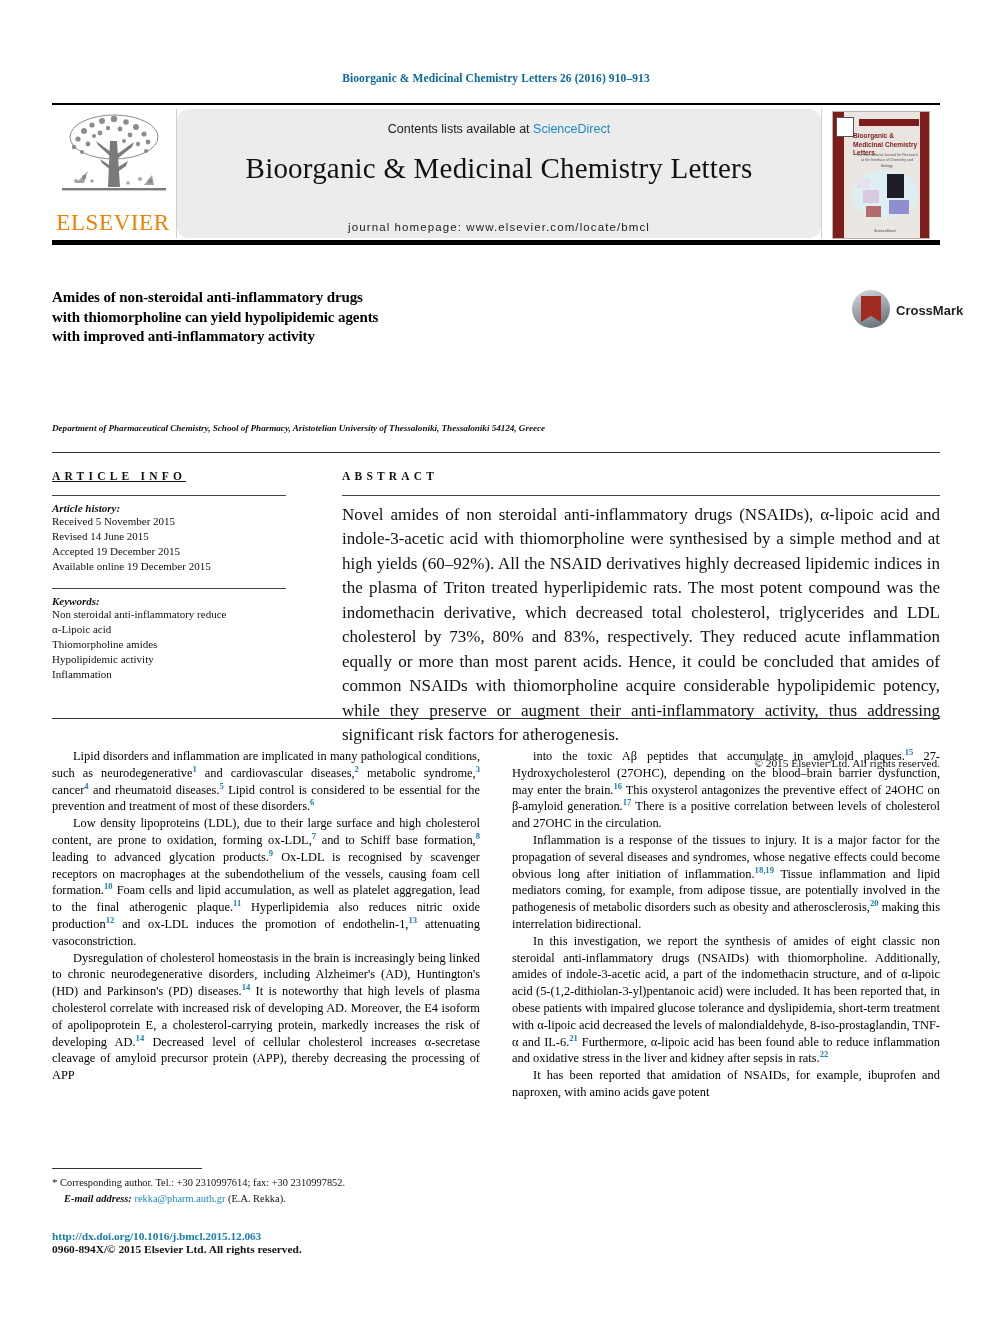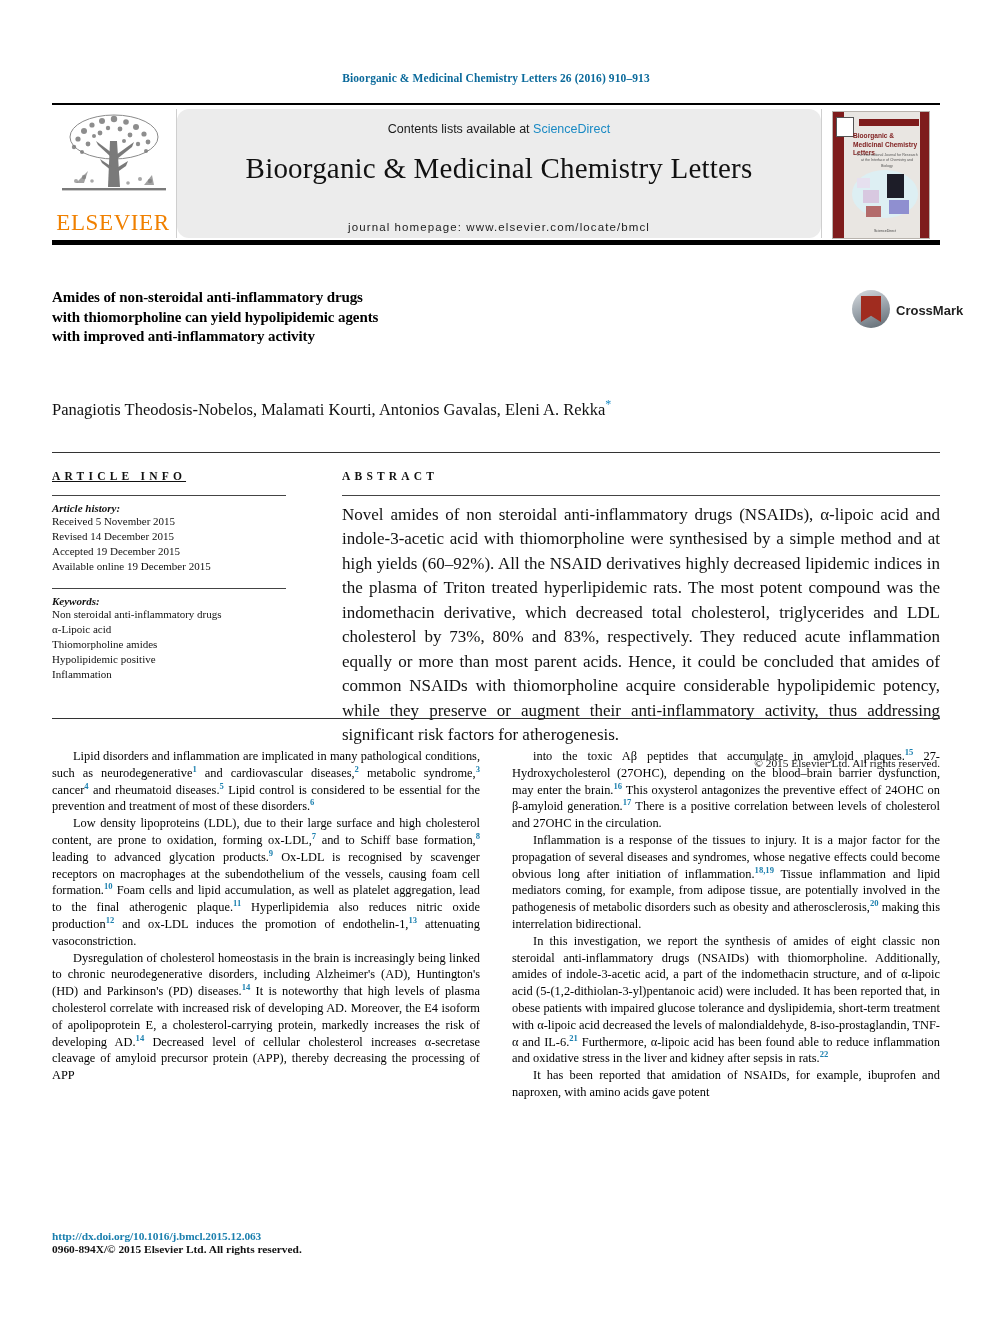--- a/index.html
+++ b/index.html
@@ -428,42 +428,40 @@
     <div>with improved anti-inflammatory activity</div>
   </div>
 
   <div class="crossmark">
     <div class="cm-badge">
       <div class="cm-book"></div>
     </div>
     <div class="cm-label">CrossMark</div>
   </div>
 
-  <div class="authors">
-    <span>Panagiotis Theodosis-Nobelos, Malamati Kourti, Antonios Gavalas, Eleni A. Rekka</span><span class="author-star">*</span>
-  </div>
+  <div class="affiliation">Department of Pharmaceutical Chemistry, School of Pharmacy, Aristotelian University of Thessaloniki, Thessaloniki 54124, Greece</div>
 
   <div class="headrule-top"></div>
   <div class="sect-head articleinfo-head">ARTICLE INFO</div>
   <div class="sect-head abstract-head">ABSTRACT</div>
 
   <div class="info-col">
     <div class="info-rule"></div>
     <div class="info-label">Article history:</div>
     <div class="info-line">Received 5 November 2015</div>
-    <div class="info-line">Revised 14 December 2015</div>
+    <div class="info-line">Revised 14 June 2015</div>
     <div class="info-line">Accepted 19 December 2015</div>
     <div class="info-line">Available online 19 December 2015</div>
     <div class="info-gap"></div>
     <div class="info-rule"></div>
     <div class="info-label">Keywords:</div>
-    <div class="info-line">Non steroidal anti-inflammatory drugs</div>
+    <div class="info-line">Non steroidal anti-inflammatory reduce</div>
     <div class="info-line">α-Lipoic acid</div>
     <div class="info-line">Thiomorpholine amides</div>
-    <div class="info-line">Hypolipidemic positive</div>
+    <div class="info-line">Hypolipidemic activity</div>
     <div class="info-line">Inflammation</div>
   </div>
 
   <div class="abstract-col">
     <div class="abs-rule"></div>
     <div class="abs-body">Novel amides of non steroidal anti-inflammatory drugs (NSAIDs), α-lipoic acid and indole-3-acetic acid with thiomorpholine were synthesised by a simple method and at high yields (60–92%). All the NSAID derivatives highly decreased lipidemic indices in the plasma of Triton treated hyperlipidemic rats. The most potent compound was the indomethacin derivative, which decreased total cholesterol, triglycerides and LDL cholesterol by 73%, 80% and 83%, respectively. They reduced acute inflammation equally or more than most parent acids. Hence, it could be concluded that amides of common NSAIDs with thiomorpholine acquire considerable hypolipidemic potency, while they preserve or augment their anti-inflammatory activity, thus addressing significant risk factors for atherogenesis.</div>
     <div class="abs-copy">© 2015 Elsevier Ltd. All rights reserved.</div>
   </div>
 
   <div class="body-rule"></div>
@@ -474,19 +472,31 @@
     <p>Dysregulation of cholesterol homeostasis in the brain is increasingly being linked to chronic neurodegenerative disorders, including Alzheimer's (AD), Huntington's (HD) and Parkinson's (PD) diseases.<sup class="ref">14</sup> It is noteworthy that high levels of plasma cholesterol correlate with increased risk of developing AD. Moreover, the E4 isoform of apolipoprotein E, a cholesterol-carrying protein, markedly increases the risk of developing AD.<sup class="ref">14</sup> Decreased level of cellular cholesterol increases α-secretase cleavage of amyloid precursor protein (APP), thereby decreasing the processing of APP</p>
   </div>
 
   <div class="col col-right">
     <p>into the toxic Aβ peptides that accumulate in amyloid plaques.<sup class="ref">15</sup> 27-Hydroxycholesterol (27OHC), depending on the blood–brain barrier dysfunction, may enter the brain.<sup class="ref">16</sup> This oxysterol antagonizes the preventive effect of 24OHC on β-amyloid generation.<sup class="ref">17</sup> There is a positive correlation between levels of cholesterol and 27OHC in the circulation.</p>
     <p>Inflammation is a response of the tissues to injury. It is a major factor for the propagation of several diseases and syndromes, whose negative effects could become obvious long after initiation of inflammation.<sup class="ref">18,19</sup> Tissue inflammation and lipid mediators coming, for example, from adipose tissue, are potentially involved in the pathogenesis of metabolic disorders such as obesity and atherosclerosis,<sup class="ref">20</sup> making this interrelation bidirectional.</p>
     <p>In this investigation, we report the synthesis of amides of eight classic non steroidal anti-inflammatory drugs (NSAIDs) with thiomorpholine. Additionally, amides of indole-3-acetic acid, a part of the indomethacin structure, and of α-lipoic acid (5-(1,2-dithiolan-3-yl)pentanoic acid) were included. It has been reported that, in obese patients with impaired glucose tolerance and dyslipidemia, short-term treatment with α-lipoic acid decreased the levels of malondialdehyde, 8-iso-prostaglandin, TNF-α and IL-6.<sup class="ref">21</sup> Furthermore, α-lipoic acid has been found able to reduce inflammation and oxidative stress in the liver and kidney after sepsis in rats.<sup class="ref">22</sup></p>
     <p>It has been reported that amidation of NSAIDs, for example, ibuprofen and naproxen, with amino acids gave potent</p>
   </div>
 
+  <div class="footnote">
+    <div class="fn-rule"></div>
+    <div class="fn-line">
+      <span class="fn-star">*</span>
+      <span>Corresponding author. Tel.: +30 2310997614; fax: +30 2310997852.</span>
+    </div>
+    <div class="fn-line" style="padding-left:12px;text-indent:0">
+      <span class="ital">E-mail address:</span>
+      <a class="link" href="#" style="text-decoration:none">rekka@pharm.auth.gr</a>
+      <span>(E.A. Rekka).</span>
+    </div>
+  </div>
 
   <div class="footer">
     <a class="doi" href="#" style="text-decoration:none;display:block">http://dx.doi.org/10.1016/j.bmcl.2015.12.063</a>
     <div class="issn">0960-894X/© 2015 Elsevier Ltd. All rights reserved.</div>
   </div>
 
 </div>
 
 </body></html>

